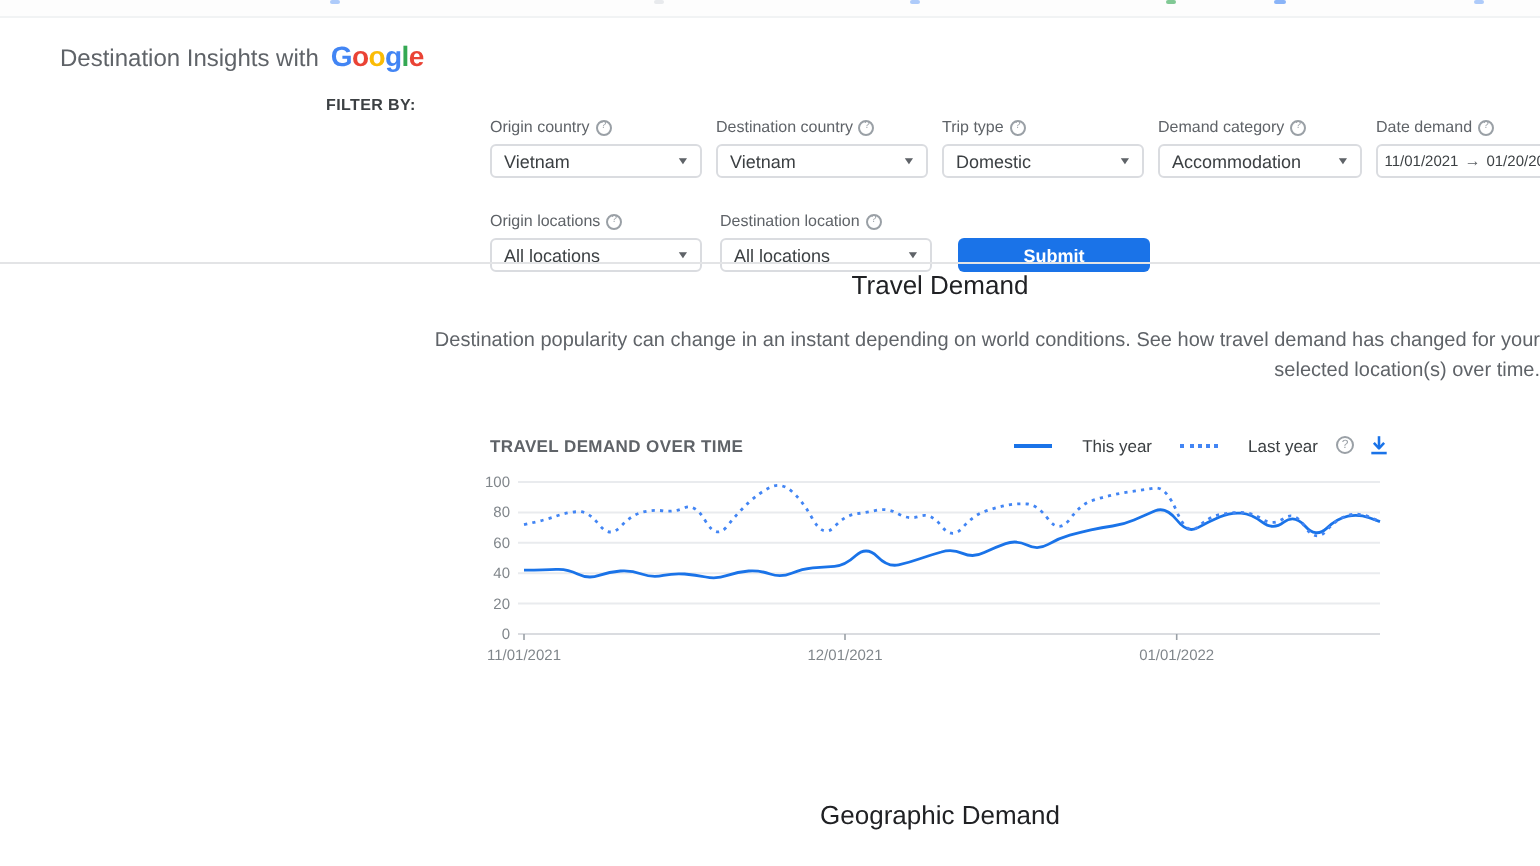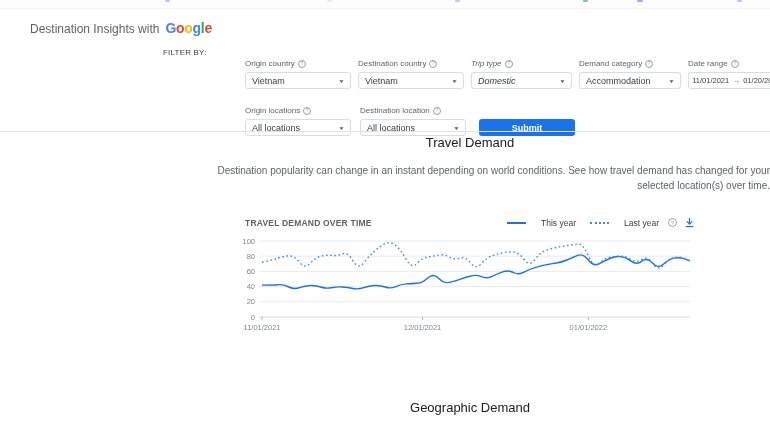--- a/index.html
+++ b/index.html
@@ -9,21 +9,21 @@
     -webkit-font-smoothing:antialiased;
   }
   
   .browser-strip{position:absolute;top:0;left:0;width:770px;height:8px;background:#fdfdfd;border-bottom:1px solid #f1f3f4;}
   .artifact{position:absolute;top:0;height:2px;border-radius:1px;}
 
   .app-header{position:absolute;top:10px;left:0;width:770px;height:26px;display:flex;align-items:flex-end;padding-left:30px;box-sizing:border-box;background:#fff;}
   .app-title{font-size:12px;color:#5f6368;}
   .logo{margin-left:6px;font-size:14px;font-weight:bold;letter-spacing:-0.3px;}
 
-  .filter-by{position:absolute;left:163px;top:48px;font-size:8px;font-weight:normal;color:#3c4043;letter-spacing:0.2px;}
+  .filter-by{position:absolute;left:163px;top:48px;font-size:8px;font-weight:bold;color:#3c4043;letter-spacing:0.2px;}
   .filter-rows{position:absolute;left:207px;top:59px;margin-left:38px;}
   .frow{display:flex;gap:7px;align-items:flex-end;}
   .frow2{margin-top:17px;gap:9px;}
   .field{display:flex;flex-direction:column;}
   .field-label{font-size:8px;color:#5f6368;margin-bottom:4px;display:flex;align-items:center;gap:3px;white-space:nowrap;}
   .help{width:8px;height:8px;min-width:8px;border:1px solid #9aa0a6;border-radius:50%;font-size:5px;line-height:1;color:#9aa0a6;display:inline-flex;align-items:center;justify-content:center;box-sizing:border-box;background:#fff;}
   .select{height:17px;border:1px solid #dadce0;border-radius:3px;background:#fff;display:flex;align-items:center;justify-content:space-between;padding:0 6px;font-size:9px;color:#3c4043;box-sizing:border-box;cursor:pointer;}
   .arrow{color:#5f6368;font-size:6px;margin-left:4px;}
   .datebox{justify-content:center;gap:3px;font-size:7.5px;padding:0 3px;}
   .date-arrow{color:#5f6368;font-size:8px;}
@@ -80,21 +80,21 @@
       <div class="field" style="width: 106px;">
         <div class="field-label">
           <span>Destination country</span>
           <span class="help">?</span>
         </div>
         <div class="select">
           <span class="sel-val">Vietnam</span>
           <span class="arrow" style="font-size: 5px; transform: scaleX(1.4);">▼</span>
         </div>
       </div>
-      <div class="field" style="width: 101px; font-style: italic;">
+      <div class="field" style="width: 101px;">
         <div class="field-label">
           <span>Trip type</span>
           <span class="help">?</span>
         </div>
         <div class="select">
           <span class="sel-val">Domestic</span>
           <span class="arrow" style="font-size: 5px; transform: scaleX(1.4);">▼</span>
         </div>
       </div>
       <div class="field" style="width: 102px;">
@@ -102,21 +102,21 @@
           <span>Demand category</span>
           <span class="help">?</span>
         </div>
         <div class="select">
           <span class="sel-val">Accommodation</span>
           <span class="arrow" style="font-size: 5px; transform: scaleX(1.4);">▼</span>
         </div>
       </div>
       <div class="field" style="width: 97px;">
         <div class="field-label">
-          <span>Date range</span>
+          <span>Date demand</span>
           <span class="help">?</span>
         </div>
         <div class="select datebox">
           <span>11/01/2021</span>
           <span class="date-arrow">→</span>
           <span>01/20/2022</span>
         </div>
       </div>
     </div>
   <div class="frow frow2" id="frow2">

